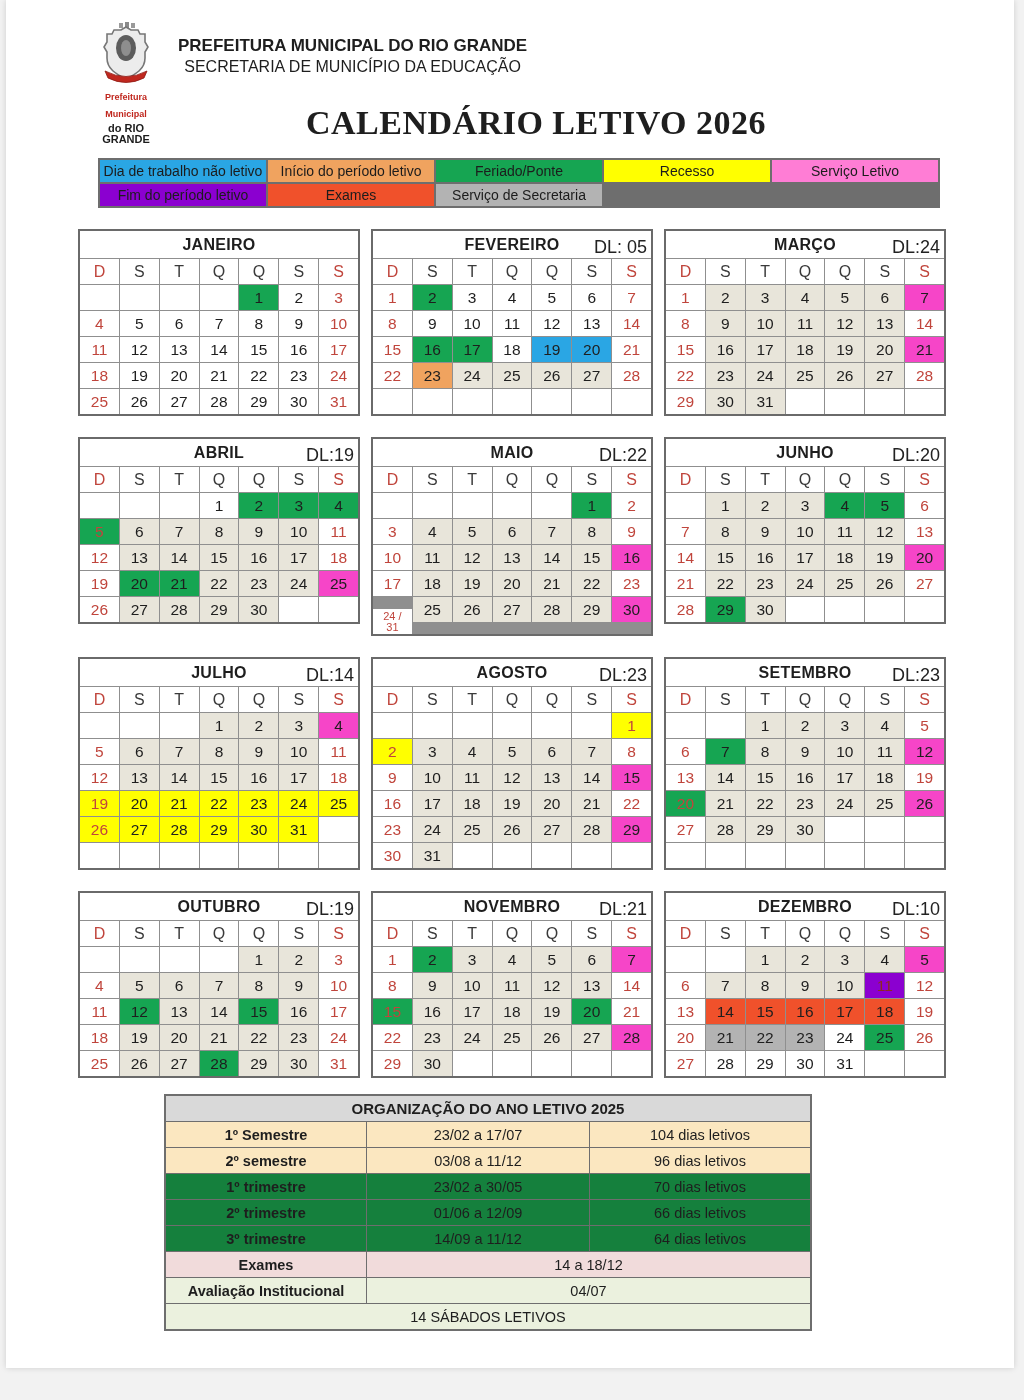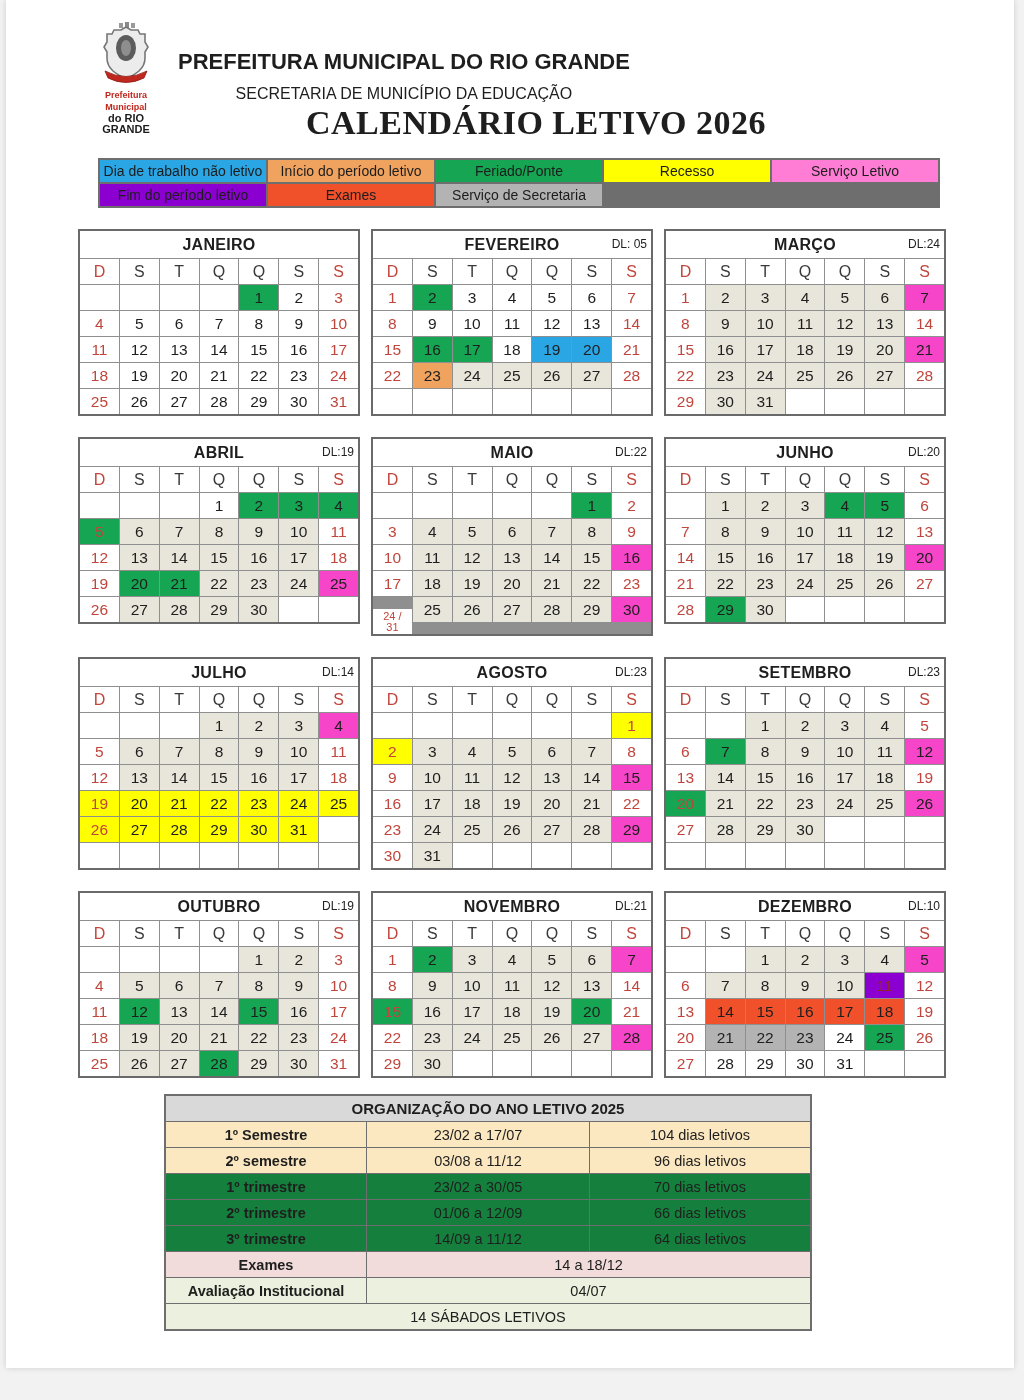--- a/index.html
+++ b/index.html
@@ -8,26 +8,26 @@
     font-family:"Liberation Sans",sans-serif;color:#1e1e1e;
     -webkit-font-smoothing:antialiased;
   }
   .page{
     position:absolute;left:6px;top:0;width:1008px;height:1368px;
     background:#ffffff;box-shadow:0 0 6px rgba(0,0,0,.15);
   }
   
   .hdr{position:absolute;left:78px;top:22px;display:flex;align-items:flex-start;}
   .logo{width:84px;text-align:center;}
-  .logo-cap1{font-size:9px;font-weight:700;color:#c0271e;line-height:12px;margin-top:1px;}
+  .logo-cap1{font-size:9px;font-weight:700;color:#c0271e;line-height:17px;margin-top:1px;}
   .logo-cap2{font-size:11px;font-weight:700;color:#1c1c1c;line-height:11px;}
   .hdr-text{margin-left:10px;text-align:center;padding-top:12px;}
   .hdr-line1{font-size:17px;font-weight:700;}
-  .hdr-line2{font-size:22px;font-weight:700;margin-top:15px;}
-  .hdr-line3{font-size:16px;font-weight:400;margin-top:10px;}
+  .hdr-line2{font-size:17px;font-weight:700;margin-top:2px;}
+  .hdr-line3{font-size:16px;font-weight:400;margin-top:2px;}
   .title{
     position:absolute;top:104px;left:0;width:100%;text-align:center;
     padding-left:52px;box-sizing:border-box;
     font-family:"Liberation Serif",serif;font-weight:700;font-size:34px;letter-spacing:.5px;
   }
   
   .legend{
     position:absolute;left:92px;top:158px;width:838px;
     display:grid;grid-template-columns:repeat(5,1fr);gap:2px;
     background:#6e6e6e;border:2px solid #6e6e6e;
@@ -43,21 +43,21 @@
   .month{
     border:2px solid #6a6a6a;background:#8f8f8f;
     display:grid;grid-template-columns:repeat(7,1fr);gap:1px;
     align-self:start;
   }
   .mtitle{
     grid-column:1/-1;background:#fff;height:27px;position:relative;
     display:flex;align-items:center;justify-content:center;
   }
   .mname{font-weight:700;font-size:16px;letter-spacing:.3px;}
-  .dl{position:absolute;right:4px;top:6px;font-size:12px;font-weight:400;color:#222;}
+  .dl{position:absolute;right:4px;top:6px;font-size:18px;font-weight:400;color:#222;}
   .hd,.cell{background:#fff;height:25px;display:flex;align-items:center;justify-content:center;}
   .hd{font-size:16px;color:#3a3a3a;}
   .cell{font-size:15.5px;color:#1e1e1e;}
   .tx-red,.hd.red{color:#c0453c;}
   .tx-dkred{color:#8d2b20;}
   .split{font-size:11px;line-height:11px;white-space:pre-line;text-align:center;margin-top:12px;}
   
   .bg-ld{background:#e8e5da;}
   .bg-green{background:#16a552;}
   .bg-blue{background:#2aa6e4;}

